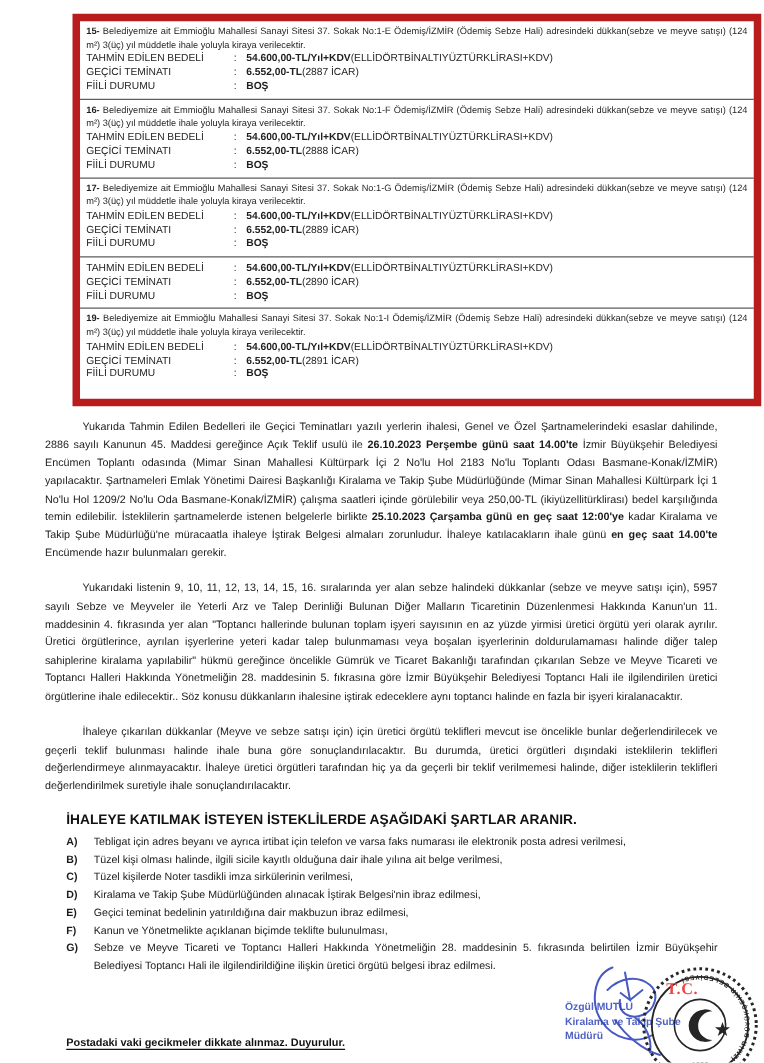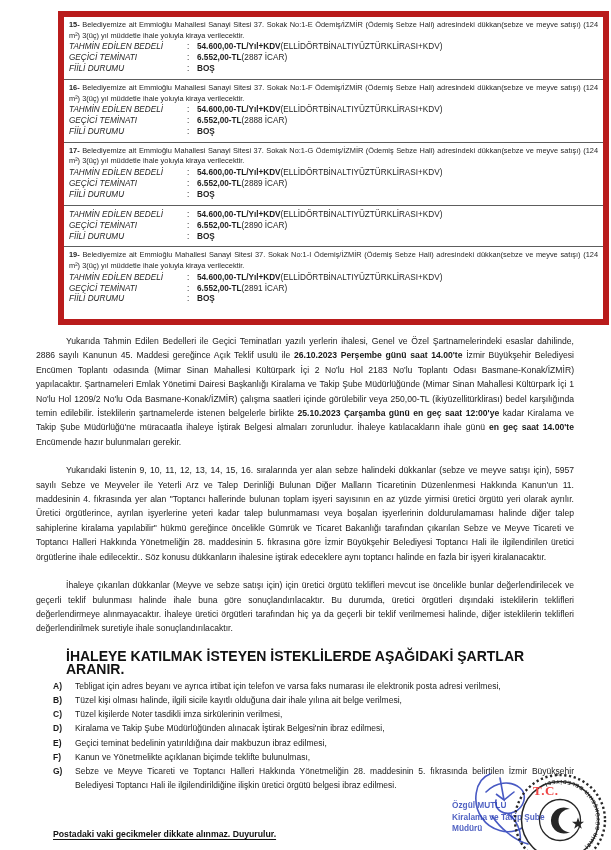--- a/index.html
+++ b/index.html
@@ -56,21 +56,20 @@
   .lr-field {
     display: flex;
     font-size: 8.2px;
     line-height: 10.9px;
     color: #1f1f1f;
     white-space: nowrap;
   }
   .lr-label {
     width: 118px;
     flex: 0 0 118px;
-    font-style: italic;
   }
   .lr-colon {
     width: 10px;
     flex: 0 0 10px;
   }
   .lr-value-b {
     font-weight: bold;
   }
   .lr-value-n {
     font-weight: normal;
@@ -87,22 +86,22 @@
     margin: 0 0 14px 0;
     font-size: 8.6px;
     line-height: 14.4px;
     text-align: justify;
     text-indent: 30px;
     color: #1b1b1b;
   }
   .b { font-weight: bold; }
 
   .section-head {
-    margin: 4px 0 3px 30px;
-    font-size: 14px;
+    margin: 4px 0 3px 17px;
+    font-size: 11px;
     font-weight: bold;
     line-height: 13px;
     color: #121212;
   }
 
   .conditions {
     margin: 0 0 0 0;
     padding: 0;
     list-style: none;
   }

